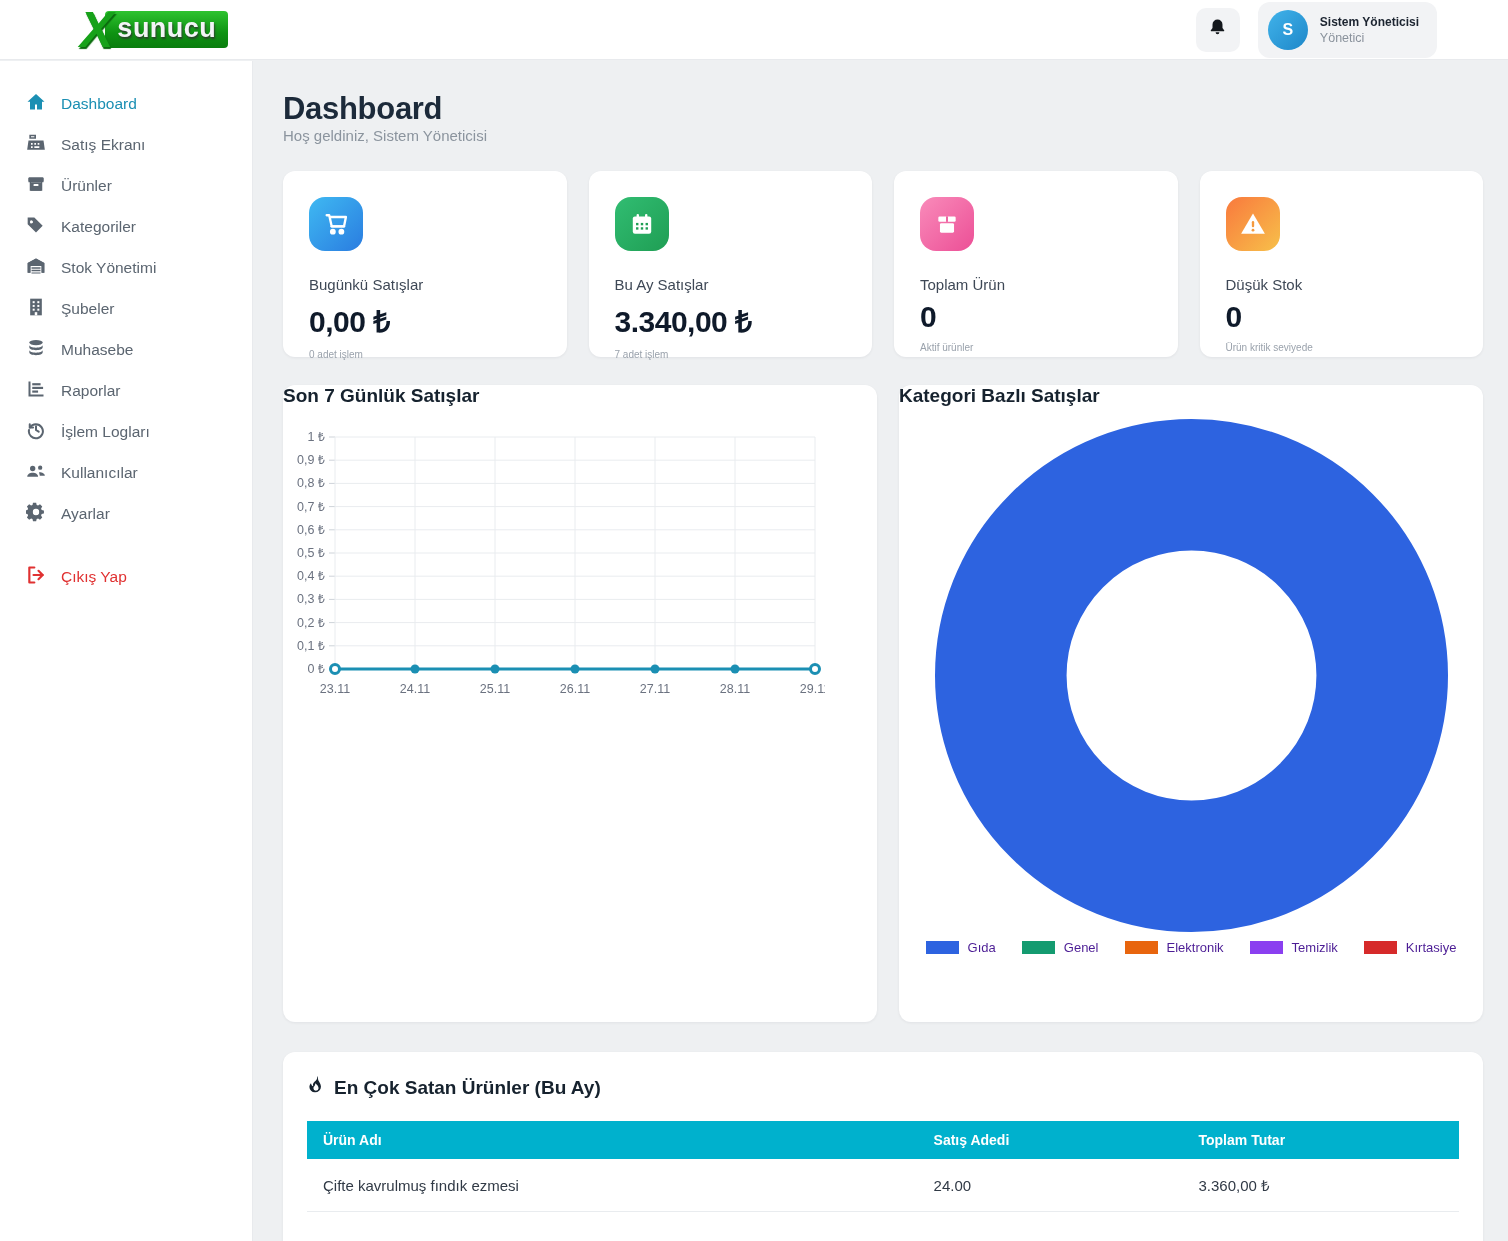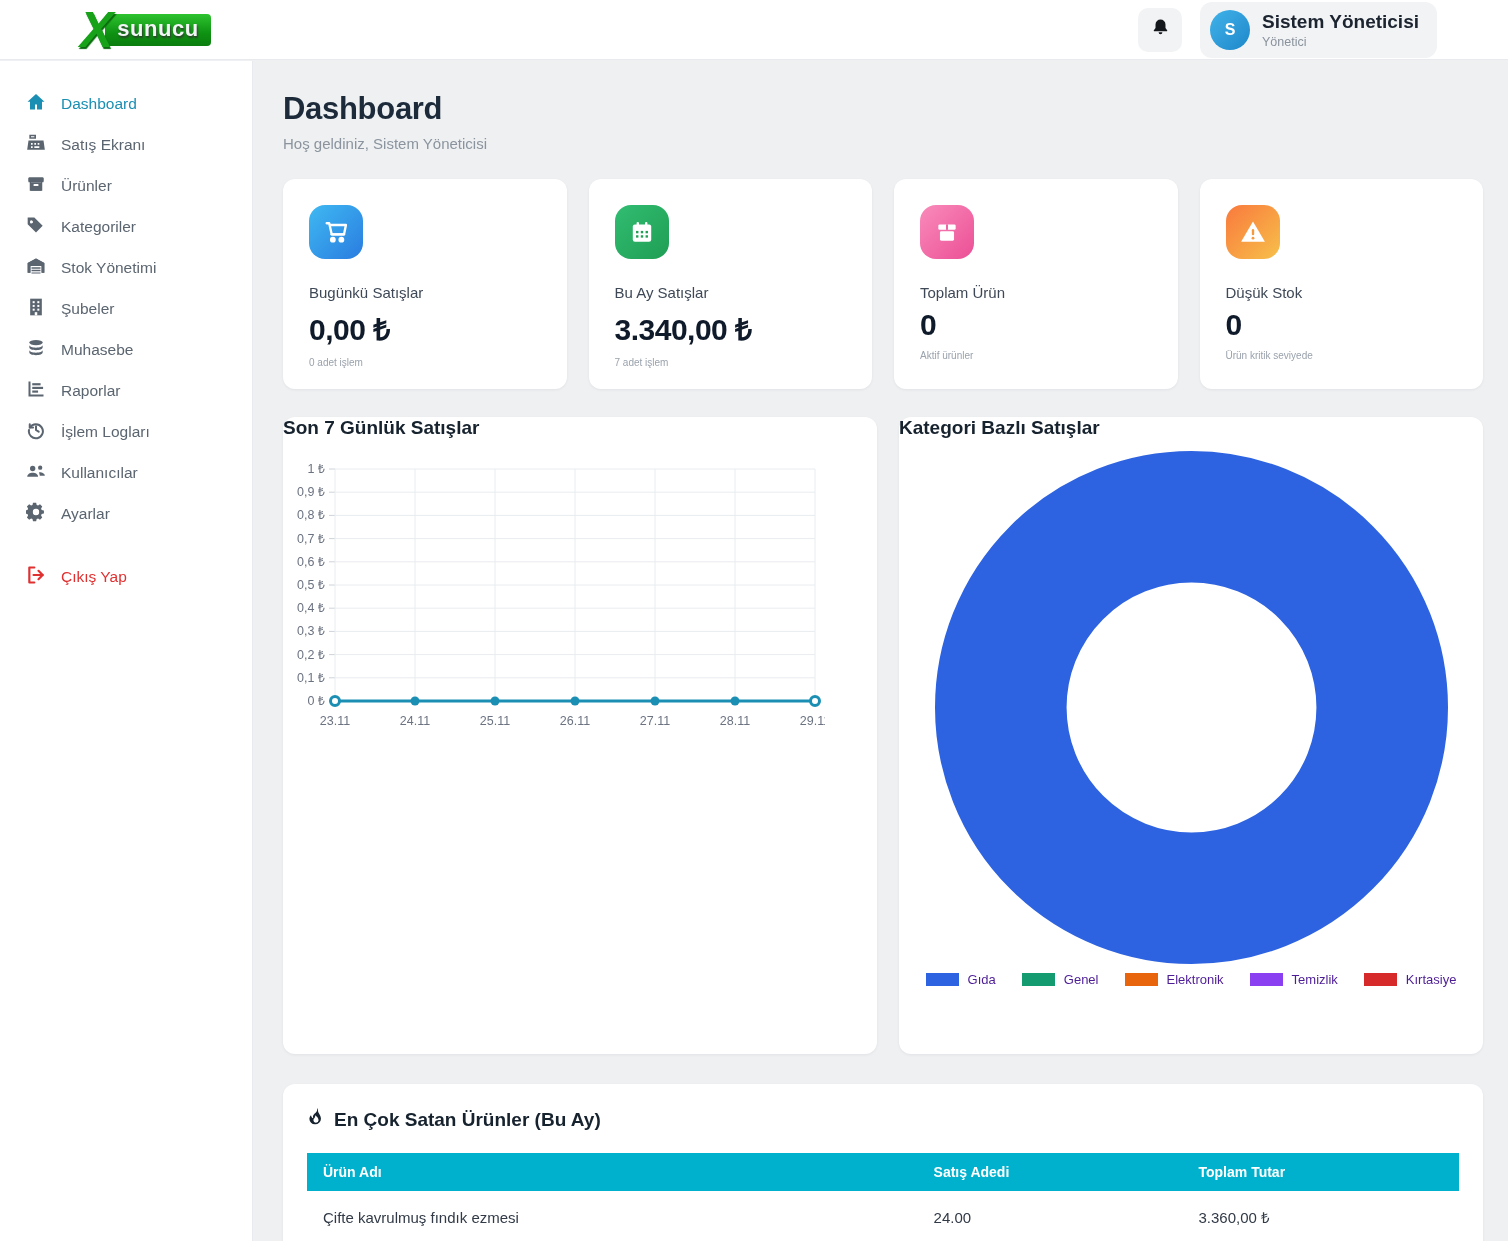--- a/index.html
+++ b/index.html
@@ -7,50 +7,50 @@
   body { font-family:"Liberation Sans", sans-serif; background:#eef0f2; position:relative; }
 
   
   .header { position:absolute; top:0; left:0; width:1508px; height:60px; background:#fff;
             border-bottom:1px solid #e8eaed; display:flex; align-items:center;
             justify-content:space-between; padding:0 71px 0 80px; z-index:5; }
   .logo { display:flex; align-items:center; cursor:pointer; }
   .logo-x { font-size:50px; font-weight:900; font-style:italic; color:#17a21a;
             text-shadow:1px 2px 1px #0b6b0e; margin-right:-8px; position:relative; z-index:1; line-height:1; }
   .logo-rest { background:linear-gradient(180deg,#2ec32f 0%,#0e9212 60%,#0a7d0e 100%);
-               color:#f3f4f6; font-weight:800; font-size:22px; letter-spacing:.5px;
+               color:#f3f4f6; font-weight:800; font-size:27px; letter-spacing:.5px;
                padding:4px 12px 6px 12px; border-radius:4px; line-height:1;
                text-shadow:1px 2px 2px rgba(50,50,50,.85); }
   .header-right { display:flex; align-items:center; }
   .bell-btn { width:44px; height:44px; background:#f2f3f5; border-radius:10px;
               display:flex; align-items:center; justify-content:center; cursor:pointer; }
   .user-chip { display:flex; align-items:center; gap:12px; background:#f2f3f5;
                border-radius:12px; padding:8px 18px 8px 10px; margin-left:18px; cursor:pointer; }
   .avatar { width:40px; height:40px; border-radius:50%; background:linear-gradient(135deg,#41b3ea,#1e87c9);
             color:#fff; font-weight:700; font-size:16px; display:flex; align-items:center; justify-content:center; }
-  .user-name { font-size:19px; font-weight:700; color:#1c2430; }
+  .user-name { font-size:12px; font-weight:700; color:#1c2430; }
   .user-role { font-size:12.5px; color:#8a929c; margin-top:2px; }
 
   
   .sidebar { position:absolute; top:61px; left:0; width:253px; bottom:0; background:#fff;
              border-right:1px solid #e8eaed; padding-top:22px; }
   .side-item { display:flex; align-items:center; gap:15px; padding:0 26px; height:41px;
                font-size:15.5px; color:#5b6570; cursor:pointer; }
   .side-item svg { flex:0 0 auto; }
   .side-item.active { color:#1b8fb3; }
   .side-item.logout { color:#e03131; margin-top:22px; }
 
   
   .main { position:absolute; top:61px; left:253px; right:0; bottom:0; background:#eef0f2;
           padding:30px 25px 0 30px; overflow:hidden; }
   .page-title { font-size:31px; font-weight:800; color:#1c2a3a; letter-spacing:-.3px; }
-  .page-sub { font-size:15px; color:#8b949e; margin-top:8px; }
+  .page-sub { font-size:15px; color:#8b949e; }
 
   .stats-grid { display:grid; grid-template-columns:repeat(4,1fr); gap:22px; margin-top:27px; }
-  .stat-card { background:#fff; border-radius:12px; padding:26px; height:210px;
+  .stat-card { background:#fff; border-radius:12px; padding:26px; height:186px;
                box-shadow:0 1px 3px rgba(16,24,40,.06); }
   .tile { width:54px; height:54px; border-radius:16px; display:flex; align-items:center; justify-content:center; }
   .stat-label { margin-top:25px; font-size:15px; color:#3e4856; }
   .stat-value { margin-top:7px; font-size:30px; font-weight:800; color:#0f1a2a; letter-spacing:-.5px; }
   .stat-sub { margin-top:8px; font-size:10px; color:#9aa2ac; }
 
   .charts-grid { display:grid; grid-template-columns:594px 584px; gap:22px; margin-top:28px; }
   .chart-card { background:#fff; border-radius:12px; height:637px;
                 box-shadow:0 1px 3px rgba(16,24,40,.06); }
   .chart-title { font-size:19px; font-weight:700; color:#16222e; }

